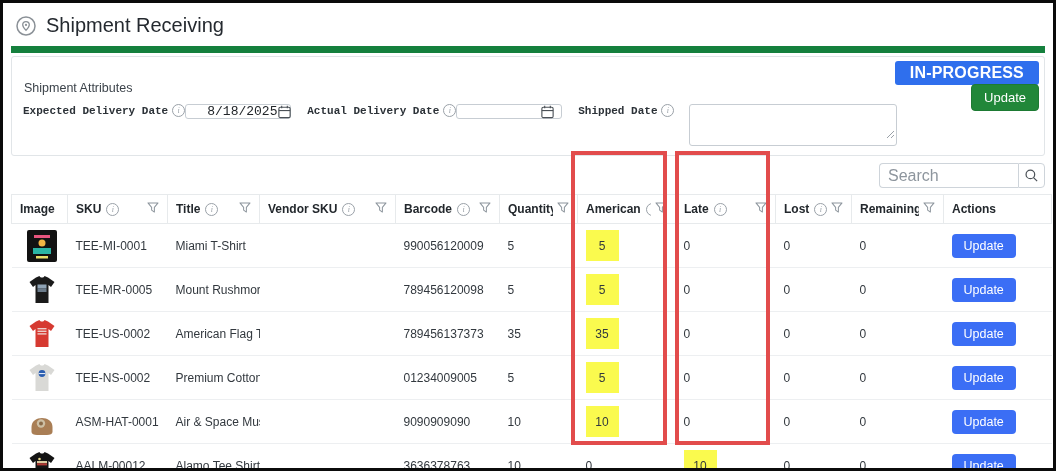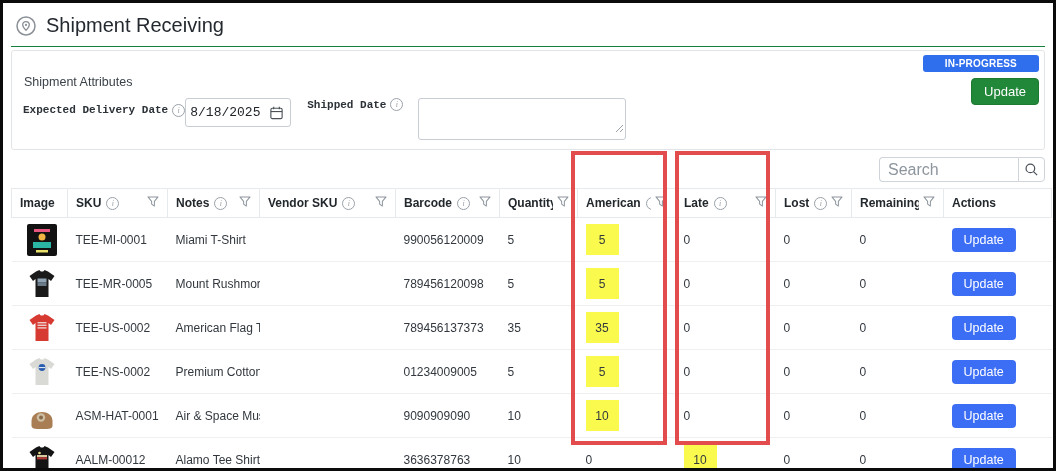--- a/index.html
+++ b/index.html
@@ -5,34 +5,34 @@
   html,body{margin:0;padding:0;}
   body{
     width:1056px;height:471px;box-sizing:border-box;
     border:3px solid #0b0b0b;background:#fff;
     font-family:"Liberation Sans",sans-serif;color:#212529;
     position:relative;overflow:hidden;
   }
   .page{position:relative;width:100%;height:100%;padding:0 8px;box-sizing:border-box;}
 
   
-  .titlebar{display:flex;align-items:center;gap:9px;padding:11px 4px 9px;border-bottom:1px solid #15803d;}
+  .titlebar{display:flex;align-items:center;gap:9px;padding:11px 4px 9px;border-bottom:7px solid #15803d;}
   .page-title{font-size:20px;font-weight:500;color:#24292f;}
 
   
   .attr-card{position:relative;border:1px solid #e1e5e8;border-radius:3px;margin-top:3px;padding:8px 10px 9px;}
   .attr-title{font-size:12.5px;color:#3c434a;margin:16px 0 9px 2px;}
   .fields{display:flex;gap:15px;align-items:flex-start;}
   .field{display:flex;flex-direction:row;font-family:Liberation Mono, monospace;}
   .field-label{font-size:11px;font-weight:700;color:#2c3238;display:flex;align-items:center;gap:4px;margin:0 0 5px 1px;}
-  .date-input{width:106px;height:29px;border:1px solid #c7cdd3;border-radius:3px;display:flex;align-items:center;justify-content:space-between;padding:0 6px 0 4px;font-size:13px;box-sizing:border-box;background:#fff;cursor:text;}
+  .date-input{width:106px;height:15px;border:1px solid #c7cdd3;border-radius:3px;display:flex;align-items:center;justify-content:space-between;padding:0 6px 0 21px;font-size:13px;box-sizing:border-box;background:#fff;cursor:text;}
   .cal-btn{display:flex;align-items:center;cursor:pointer;}
   .notes-box{width:206px;height:40px;border:1px solid #c7cdd3;border-radius:3px;position:relative;background:#fff;}
   .resize-grip{position:absolute;right:1px;bottom:1px;}
-  .status-badge{position:absolute;top:4px;right:5px;background:#2f6fed;color:#fff;font-size:10px;font-weight:700;padding:3px 22px;border-radius:3px;letter-spacing:.2px;}
+  .status-badge{position:absolute;top:4px;right:5px;background:#2f6fed;color:#fff;font-size:16px;font-weight:700;padding:3px 15px;border-radius:3px;letter-spacing:.2px;}
   .green-btn{position:absolute;top:27px;right:5px;background:#218739;color:#fff;border:1px solid #1d7a33;font-size:13px;padding:5px 12px;border-radius:4px;cursor:pointer;font-family:inherit;}
 
   
   .search-row{display:flex;justify-content:flex-end;margin:7px 0 0;}
   .search-group{display:flex;height:25px;}
   .search-input{width:122px;border:1px solid #ced4da;border-right:none;border-radius:4px 0 0 4px;padding:0 8px;font-size:16px;font-family:inherit;outline:none;color:#212529;}
   .search-input::placeholder{color:#8d959d;}
   .search-btn{width:27px;border:1px solid #ced4da;border-radius:0 4px 4px 0;background:#fff;display:flex;align-items:center;justify-content:center;cursor:pointer;padding:0;}
 
   
@@ -89,20 +89,37 @@
             <svg width="15" height="15" viewBox="0 0 16 16">
                 <rect x="2" y="3.5" width="12" height="11" rx="1.5" fill="none" stroke="#4b5157" stroke-width="1.2"></rect>
                 <line x1="2" y1="7" x2="14" y2="7" stroke="#4b5157" stroke-width="1.2"></line>
                 <line x1="5" y1="1.8" x2="5" y2="4.5" stroke="#4b5157" stroke-width="1.2"></line>
                 <line x1="11" y1="1.8" x2="11" y2="4.5" stroke="#4b5157" stroke-width="1.2"></line>
               </svg>
           </span>
         </div>
       </div>
 
+      <div class="field">
+        <span class="field-label">
+            <span>Actual Delivery Date</span>
+            <span class="info-icon"></span>
+          </span>
+        <div class="date-input">
+          <span></span>
+          <span class="cal-btn">
+            <svg width="15" height="15" viewBox="0 0 16 16">
+                <rect x="2" y="3.5" width="12" height="11" rx="1.5" fill="none" stroke="#4b5157" stroke-width="1.2"></rect>
+                <line x1="2" y1="7" x2="14" y2="7" stroke="#4b5157" stroke-width="1.2"></line>
+                <line x1="5" y1="1.8" x2="5" y2="4.5" stroke="#4b5157" stroke-width="1.2"></line>
+                <line x1="11" y1="1.8" x2="11" y2="4.5" stroke="#4b5157" stroke-width="1.2"></line>
+              </svg>
+          </span>
+        </div>
+      </div>
 
       <div class="field">
         <span class="field-label">
             <span>Shipped Date</span>
             <span class="info-icon"></span>
           </span>
       </div>
 
       <div class="field">
         <div class="notes-box">
@@ -159,21 +176,21 @@
                 <span class="info-icon"></span>
               </span>
               <span><svg width="12" height="11" viewBox="0 0 13 12">
                   <path d="M1 1h11L8 5.8V11L5 8.8V5.8L1 1z" fill="none" stroke="#8d959d" stroke-width="1.1" stroke-linejoin="round"></path>
                 </svg></span>
             </div>
           </th>
         <th>
             <div class="th-inner">
               <span class="th-label">
-                <span>Notes</span>
+                <span>Title</span>
                 <span class="info-icon"></span>
               </span>
               <span><svg width="12" height="11" viewBox="0 0 13 12">
                   <path d="M1 1h11L8 5.8V11L5 8.8V5.8L1 1z" fill="none" stroke="#8d959d" stroke-width="1.1" stroke-linejoin="round"></path>
                 </svg></span>
             </div>
           </th>
         <th>
             <div class="th-inner">
               <span class="th-label">

